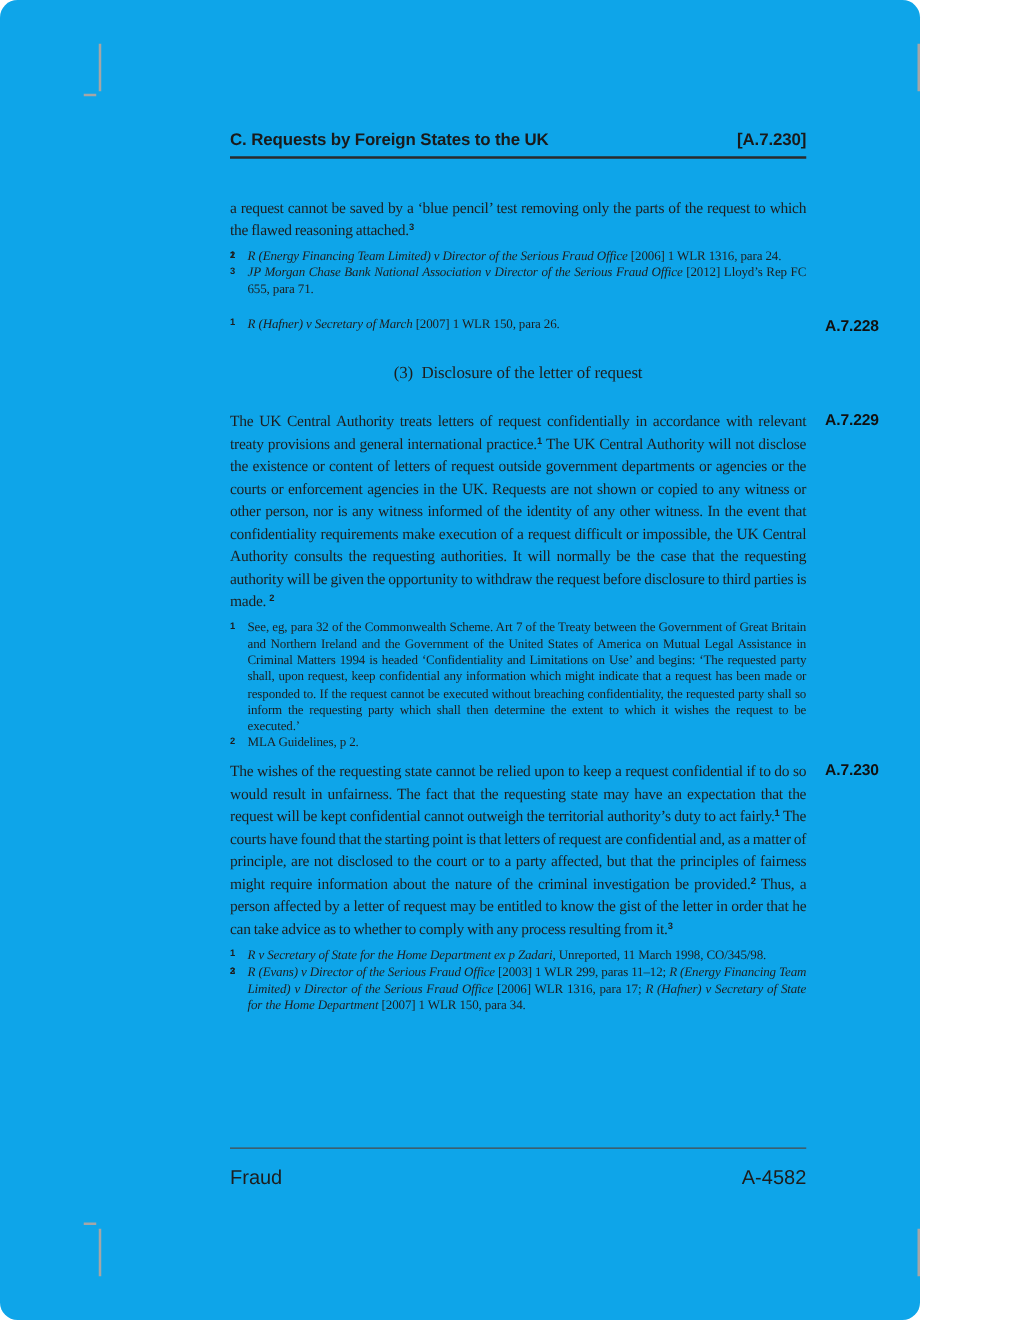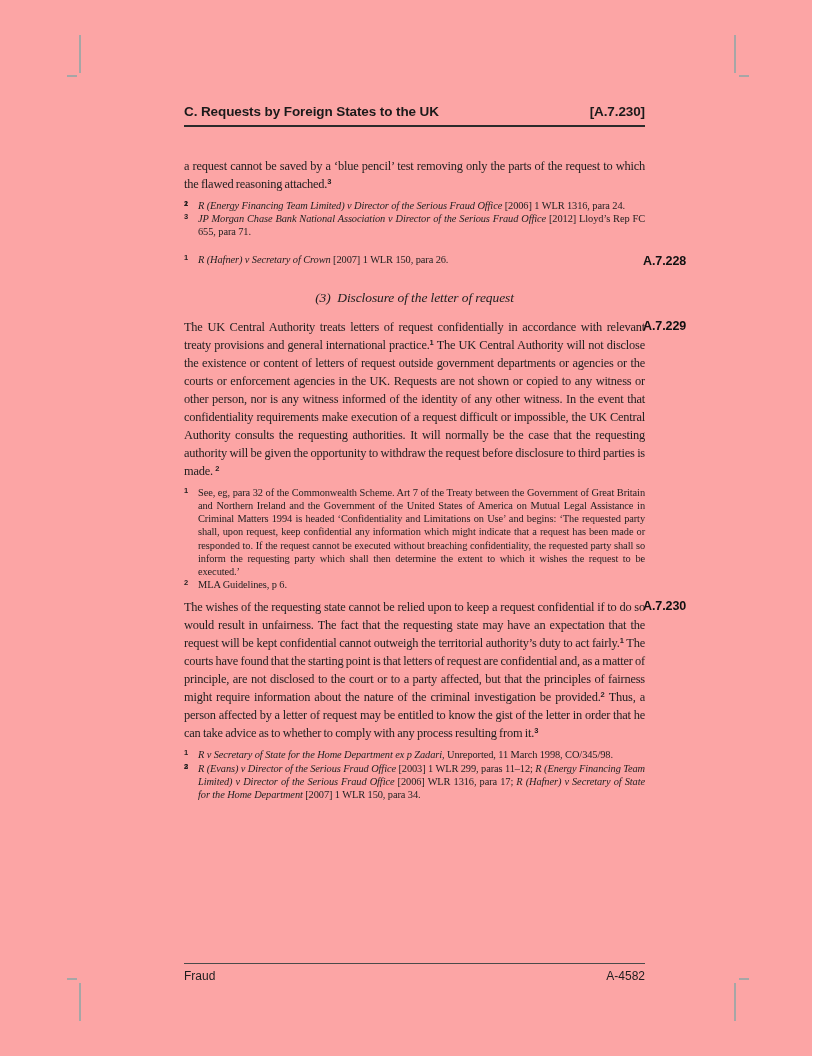--- a/index.html
+++ b/index.html
@@ -1,23 +1,24 @@
 <!DOCTYPE html>
 <html><head>
 <meta charset="utf-8">
 <style>
   html, body { margin: 0; padding: 0; background: #ffffff; }
   .page {
     position: relative;
-    width: 812px;
+    width: 736px;
     height: 1056px;
-    background: #fca5a5;
+    background: #0ea5e9;
     overflow: hidden;
     font-family: "Liberation Serif", "DejaVu Serif", serif;
     color: #1e1e1e;
+    border-radius: 14px;
   }
   
   .crop { position: absolute; background: #a6a6a6; }
 
   
   .content {
     position: absolute;
     left: 184px;
     top: 104px;
     width: 461px;
@@ -41,31 +42,30 @@
     line-height: 18px;
     letter-spacing: -0.2px;
     word-spacing: -0.5px;
     text-align: justify;
   }
   .blk-0 { margin-top: 30px; }
   .blk-1 { margin-top: 14px; }
   .blk-3 { margin-top: 0; }
   .blk-4 { margin-top: 7px; }
   .subheading {
-    margin: 24px 0 12px 0;
+    margin: 24px 0 22px 0;
     font-size: 13.5px;
     font-weight: 400;
-    font-style: italic;
     text-align: center;
     letter-spacing: -0.1px;
     color: #1e1e1e;
   }
   .margin-label {
     position: absolute;
-    left: 459px;
+    left: 476px;
     top: 1px;
     font-family: "Liberation Sans", sans-serif;
     font-weight: 700;
     font-size: 12.5px;
     letter-spacing: -0.1px;
     white-space: nowrap;
     color: #111111;
   }
   .footnotes { margin-top: 6px; }
   .footnote {
@@ -91,28 +91,28 @@
     font-size: 7.5px;
     line-height: 0;
     position: relative;
     top: -4px;
     vertical-align: baseline;
     letter-spacing: 0;
   }
   .doc-footer {
     position: absolute;
     left: 184px;
-    top: 963px;
+    top: 918px;
     width: 461px;
     border-top: 1px solid #4a4a4a;
-    padding-top: 5px;
+    padding-top: 15px;
     display: flex;
     justify-content: space-between;
     font-family: "Liberation Sans", sans-serif;
-    font-size: 12px;
+    font-size: 16px;
     color: #1d1d1d;
   }
 </style>
 </head>
 <body>
 
 <div class="page">
 
   <div class="crop" style="left:79px;top:35px;width:2px;height:38px;"></div>
   <div class="crop" style="left:67px;top:75px;width:10px;height:2px;"></div>
@@ -145,38 +145,38 @@
           <span class="fnbody"><i>JP Morgan Chase Bank National Association v Director of the Serious Fraud Office</i> [2012] Lloyd’s Rep FC 655, para 71.</span>
         </div>
       </div>
     </section>
 
     <section class="block blk-1">
       <span class="margin-label">A.7.228</span>
       <div class="footnotes">
         <div class="footnote">
           <span class="fnnum">1</span>
-          <span class="fnbody"><i>R (Hafner) v Secretary of Crown</i> [2007] 1 WLR 150, para 26.</span>
+          <span class="fnbody"><i>R (Hafner) v Secretary of March</i> [2007] 1 WLR 150, para 26.</span>
         </div>
       </div>
     </section>
 
     <h3 class="subheading">(3) Disclosure of the letter of request</h3>
 
     <section class="block blk-3">
       <span class="margin-label">A.7.229</span>
       <p class="bodytext">The UK Central Authority treats letters of request confidentially in accordance with relevant treaty provisions and general international practice.<sup class="supref">1</sup> The UK Central Authority will not disclose the existence or content of letters of request outside government departments or agencies or the courts or enforcement agencies in the UK. Requests are not shown or copied to any witness or other person, nor is any witness informed of the identity of any other witness. In the event that confidentiality requirements make execution of a request difficult or impossible, the UK Central Authority consults the requesting authorities. It will normally be the case that the requesting authority will be given the opportunity to withdraw the request before disclosure to third parties is made. <sup class="supref">2</sup></p>
       <div class="footnotes">
         <div class="footnote">
           <span class="fnnum">1</span>
           <span class="fnbody">See, eg, para 32 of the Commonwealth Scheme. Art 7 of the Treaty between the Government of Great Britain and Northern Ireland and the Government of the United States of America on Mutual Legal Assistance in Criminal Matters 1994 is headed ‘Confidentiality and Limitations on Use’ and begins: ‘The requested party shall, upon request, keep confidential any information which might indicate that a request has been made or responded to. If the request cannot be executed without breaching confidentiality, the requested party shall so inform the requesting party which shall then determine the extent to which it wishes the request to be executed.’</span>
         </div>
         <div class="footnote">
           <span class="fnnum">2</span>
-          <span class="fnbody">MLA Guidelines, p 6.</span>
+          <span class="fnbody">MLA Guidelines, p 2.</span>
         </div>
       </div>
     </section>
 
     <section class="block blk-4">
       <span class="margin-label">A.7.230</span>
       <p class="bodytext">The wishes of the requesting state cannot be relied upon to keep a request confidential if to do so would result in unfairness. The fact that the requesting state may have an expectation that the request will be kept confidential cannot outweigh the territorial authority’s duty to act fairly.<sup class="supref">1</sup> The courts have found that the starting point is that letters of request are confidential and, as a matter of principle, are not disclosed to the court or to a party affected, but that the principles of fairness might require information about the nature of the criminal investigation be provided.<sup class="supref">2</sup> Thus, a person affected by a letter of request may be entitled to know the gist of the letter in order that he can take advice as to whether to comply with any process resulting from it.<sup class="supref">3</sup></p>
       <div class="footnotes">
         <div class="footnote">
           <span class="fnnum">1</span>

